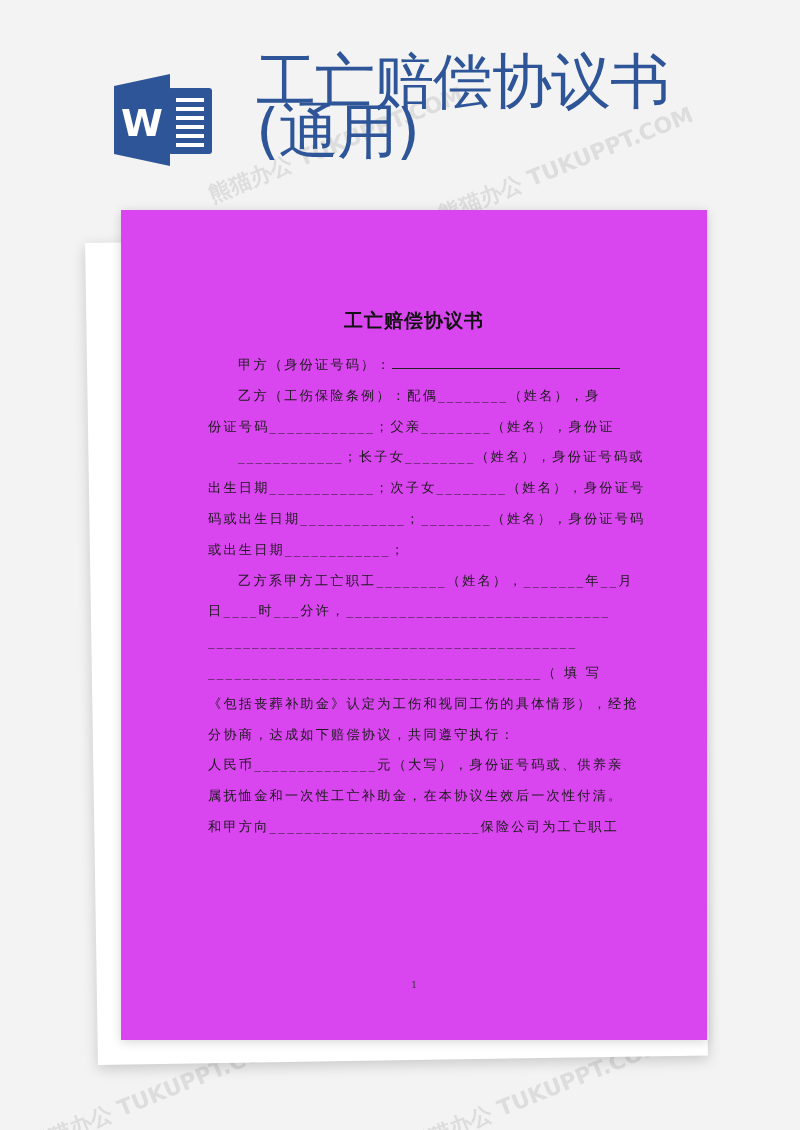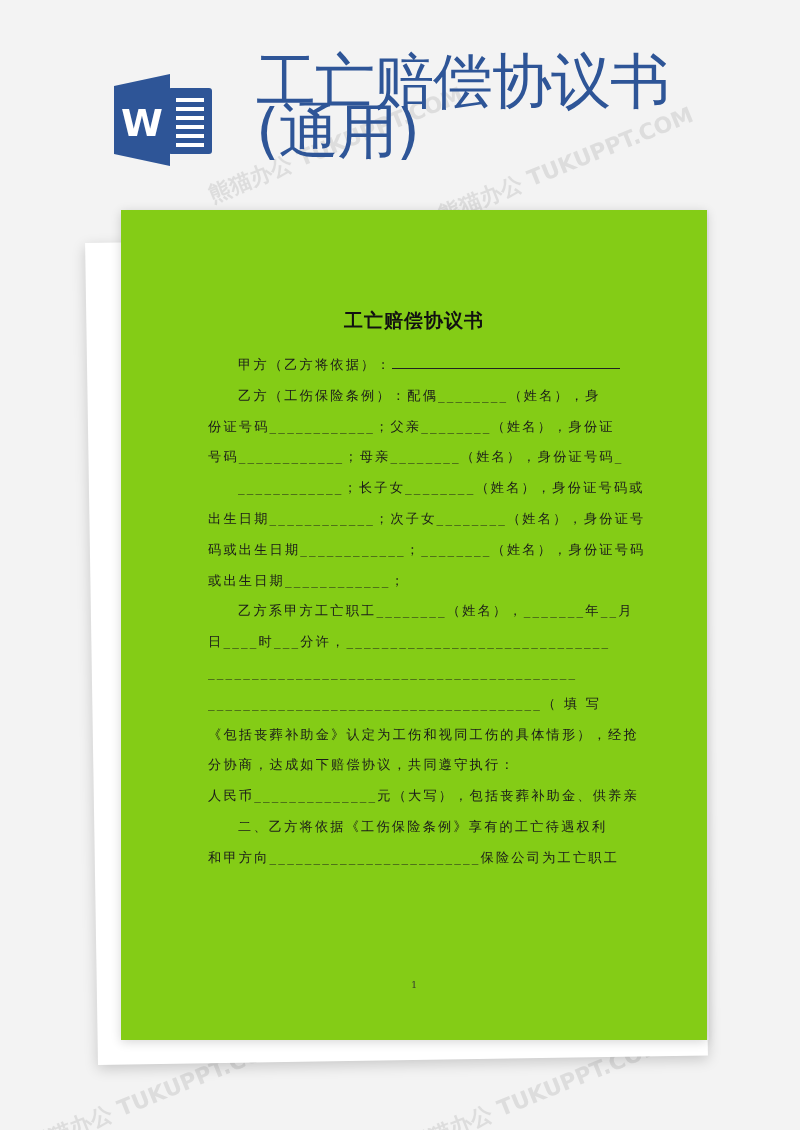--- a/index.html
+++ b/index.html
@@ -15,21 +15,21 @@
     font-size:60px; line-height:50px; color:#2e5597; letter-spacing:-1px;
     word-break:break-all;
   }
   .back-sheet {
     position:absolute; left:98px; top:243px; width:610px; height:822px;
     background:#fff; transform:rotate(-0.9deg); transform-origin:left bottom;
     box-shadow:0 4px 14px rgba(0,0,0,0.18);
   }
   .page {
     position:absolute; left:121px; top:210px; width:586px; height:830px;
-    background:#84cc16; box-shadow:0 2px 10px rgba(0,0,0,0.16), 2px 0 0 #ececec;
+    background:#d946ef; box-shadow:0 2px 10px rgba(0,0,0,0.16), 2px 0 0 #ececec;
   }
   .doc-title {
     position:absolute; left:0; right:0; top:98px; text-align:center;
     font-family:"DejaVu Sans", "Liberation Sans", sans-serif;
     font-weight:bold; font-size:19px; color:#111; letter-spacing:1px;
   }
   .body-text {
     position:absolute; left:87px; top:140px; width:414px;
     font-size:13.2px; line-height:30.8px; color:#1a1a1a;
     letter-spacing:2.2px; text-align:justify;
@@ -71,32 +71,31 @@
   </svg>
 </div>
 
 <div class="header-title">工亡赔偿协议书(通用)</div>
 
 <div class="back-sheet"></div>
 
 <div class="page">
   <div class="doc-title">工亡赔偿协议书</div>
   <div class="body-text">
-    <span class="line indent"><span>甲方（乙方将依据）：</span><span class="blank" style="width:228px"></span></span>
+    <span class="line indent"><span>甲方（身份证号码）：</span><span class="blank" style="width:228px"></span></span>
     <span class="line indent">乙方（工伤保险条例）：配偶________（姓名），身</span>
     <span class="line">份证号码____________；父亲________（姓名），身份证</span>
-    <span class="line">号码____________；母亲________（姓名），身份证号码_</span>
     <span class="line indent">____________；长子女________（姓名），身份证号码或</span>
     <span class="line">出生日期____________；次子女________（姓名），身份证号</span>
     <span class="line">码或出生日期____________；________（姓名），身份证号码</span>
     <span class="line">或出生日期____________；</span>
     <span class="line indent">乙方系甲方工亡职工________（姓名），_______年__月</span>
     <span class="line">日____时___分许，______________________________</span>
     <span class="line">__________________________________________</span>
     <span class="line">______________________________________（ 填 写</span>
     <span class="line">《包括丧葬补助金》认定为工伤和视同工伤的具体情形），经抢</span>
     <span class="line">分协商，达成如下赔偿协议，共同遵守执行：</span>
-    <span class="line">人民币______________元（大写），包括丧葬补助金、供养亲</span>
-    <span class="line indent">二、乙方将依据《工伤保险条例》享有的工亡待遇权利</span>
+    <span class="line">人民币______________元（大写），身份证号码或、供养亲</span>
+    <span class="line">属抚恤金和一次性工亡补助金，在本协议生效后一次性付清。</span>
     <span class="line">和甲方向________________________保险公司为工亡职工</span>
   </div>
   <div class="page-number">1</div>
 </div>
 
 </body></html>

